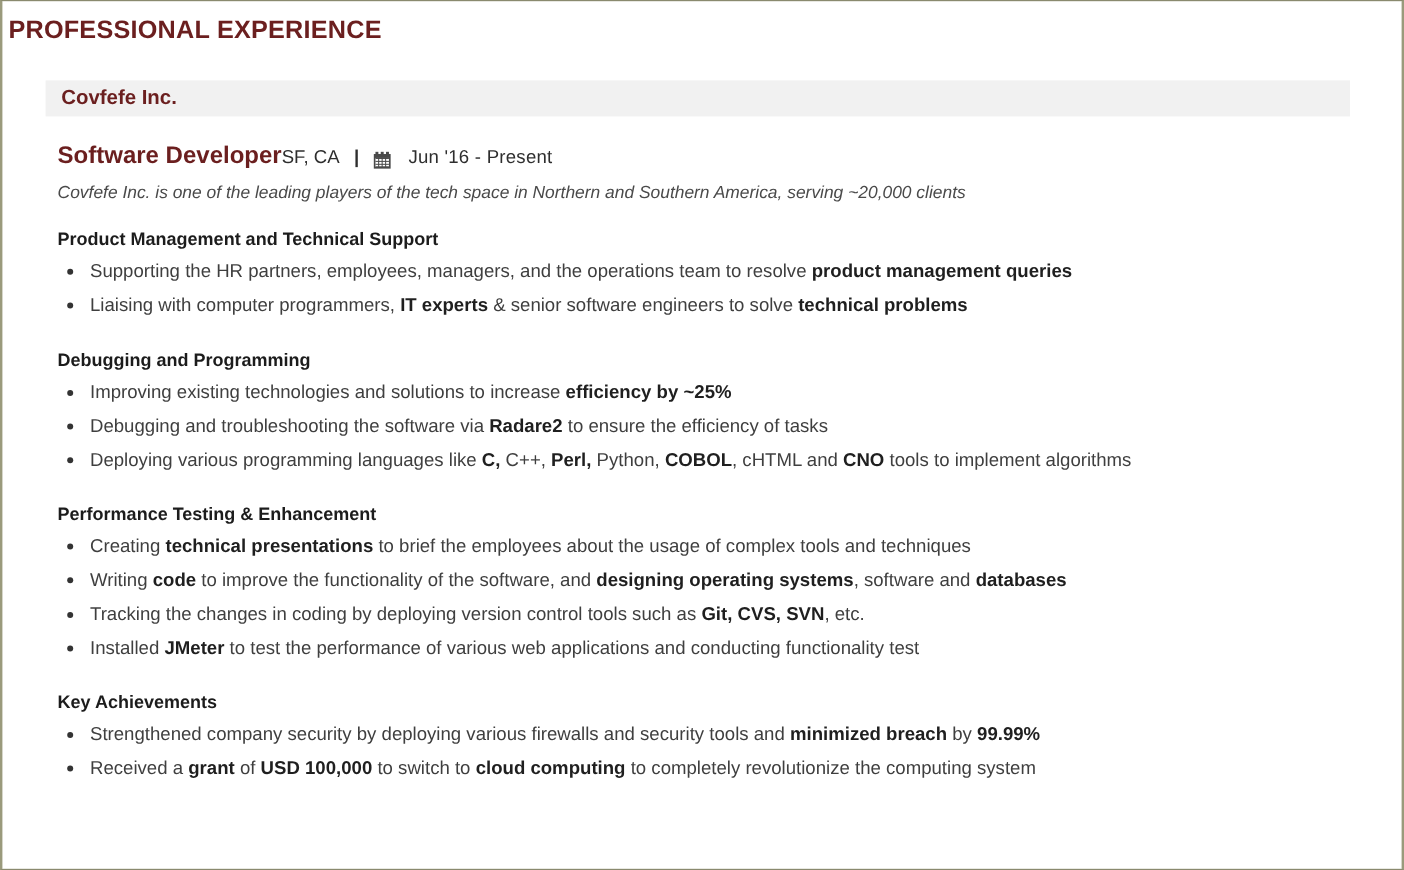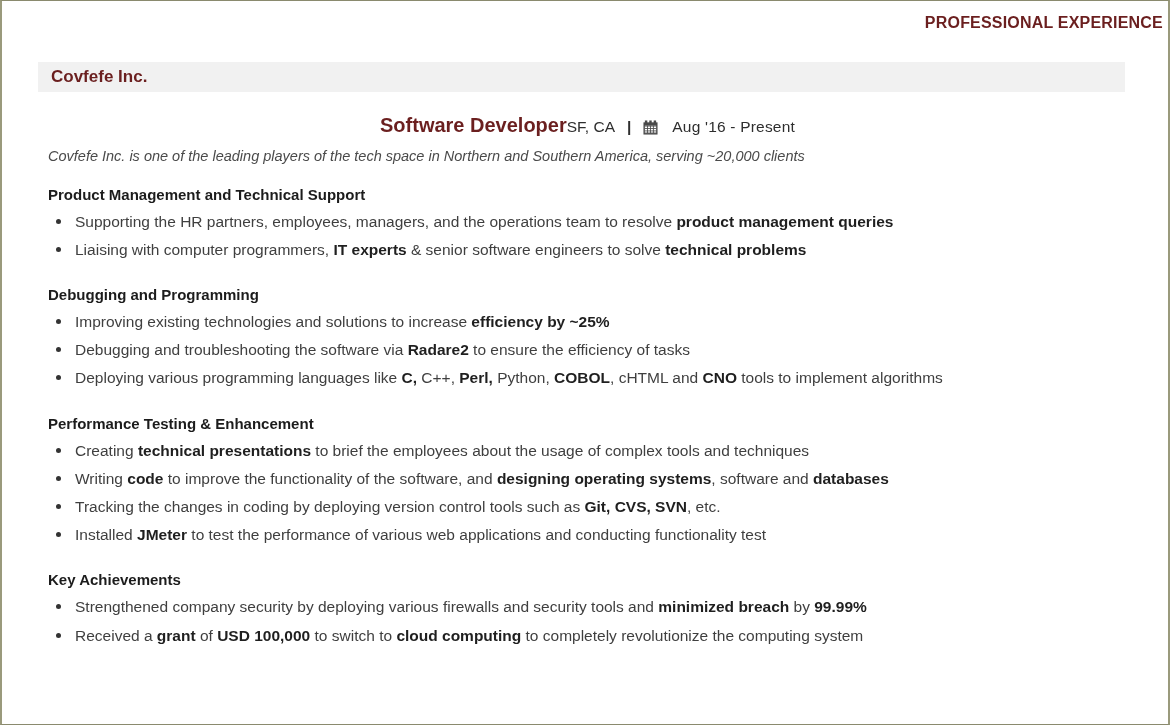--- a/index.html
+++ b/index.html
@@ -26,23 +26,23 @@
   .inner {
     position: absolute;
     left: 5px;
     top: 3px;
     right: 5px;
     bottom: 3px;
     background: #ffffff;
   }
 
   .doc-title {
-    text-align: right;
+    text-align: left;
     color: #6b1f1f;
-    font-size: 16px;
+    font-size: 21px;
     font-weight: bold;
     letter-spacing: 0.2px;
     padding-top: 10px;
     line-height: 1.1;
   }
 
   .company-bar {
     margin: 30px 38px 0 31px;
     background: #f1f1f1;
     height: 30px;
@@ -54,21 +54,21 @@
   .company-name {
     color: #6b1f1f;
     font-size: 17px;
     font-weight: bold;
   }
 
   .role-row {
     margin: 10px 36px 0 41px;
     display: flex;
     align-items: baseline;
-    justify-content: center;
+    justify-content: flex-start;
   }
   .role-title {
     color: #6b1f1f;
     font-size: 20px;
     font-weight: bold;
   }
   .meta {
     display: flex;
     align-items: center;
     color: #2e2e2e;
@@ -160,21 +160,21 @@
               <rect x="2" y="6" width="12" height="0.9"></rect>
               <rect x="2" y="8.6" width="12" height="0.9"></rect>
               <rect x="2" y="11.2" width="12" height="0.9"></rect>
               <rect x="2" y="13.4" width="12" height="0.9"></rect>
               <rect x="4.4" y="6" width="0.9" height="8"></rect>
               <rect x="7.5" y="6" width="0.9" height="8"></rect>
               <rect x="10.6" y="6" width="0.9" height="8"></rect>
             </g>
           </svg>
         </span>
-        <span class="dates">Aug '16 -  Present</span>
+        <span class="dates">Jun '16 -  Present</span>
       </div>
     </div>
 
     <div class="tagline">Covfefe Inc. is one of the leading players of the tech space in Northern and Southern America, serving ~20,000 clients</div>
 
     <div class="section" id="sections-root">
         <div class="section-heading">Product Management and Technical Support</div>
         <ul class="bullets">
           <li><span>Supporting the HR partners, employees, managers, and the operations team to resolve </span><b>product management queries</b></li>
           <li><span>Liaising with computer programmers, </span><b>IT experts</b><span> &amp; senior software engineers to solve </span><b>technical problems</b></li>

